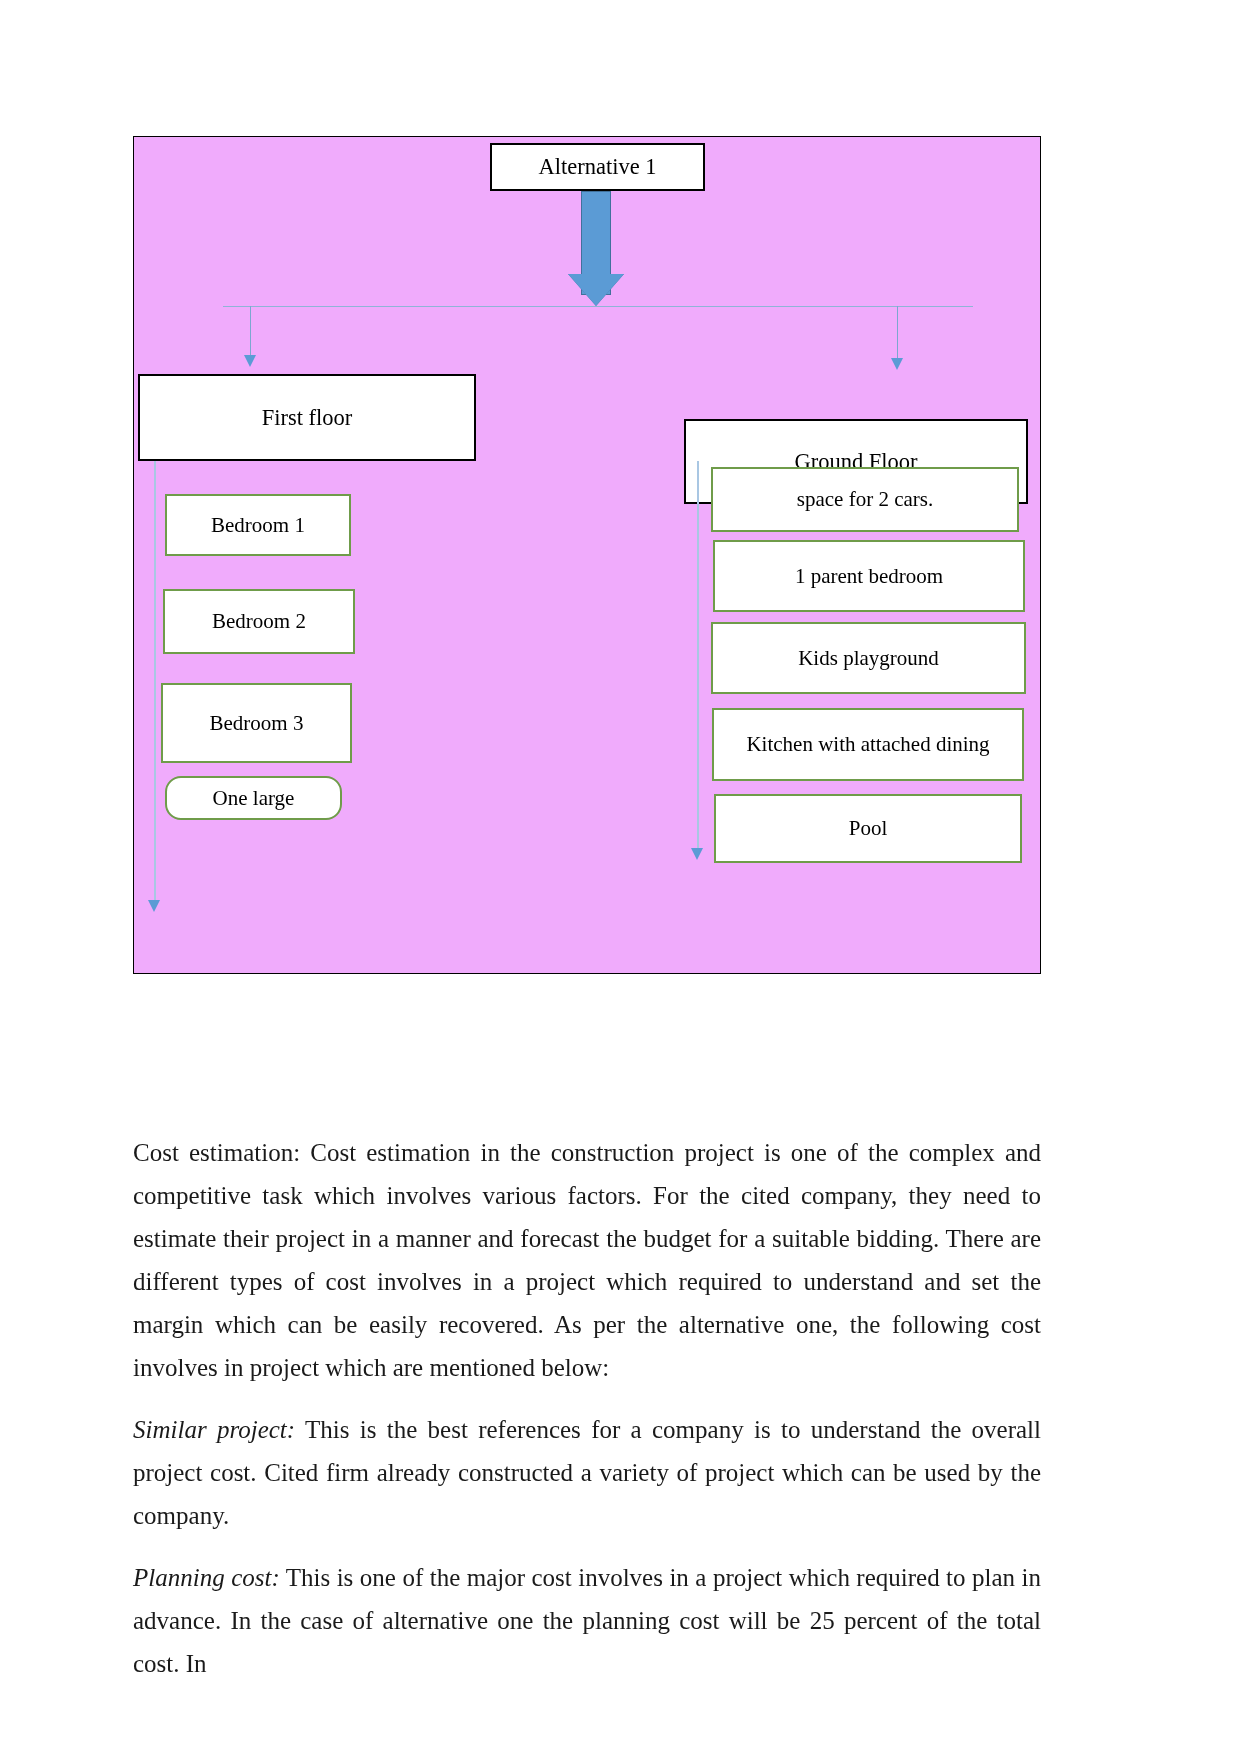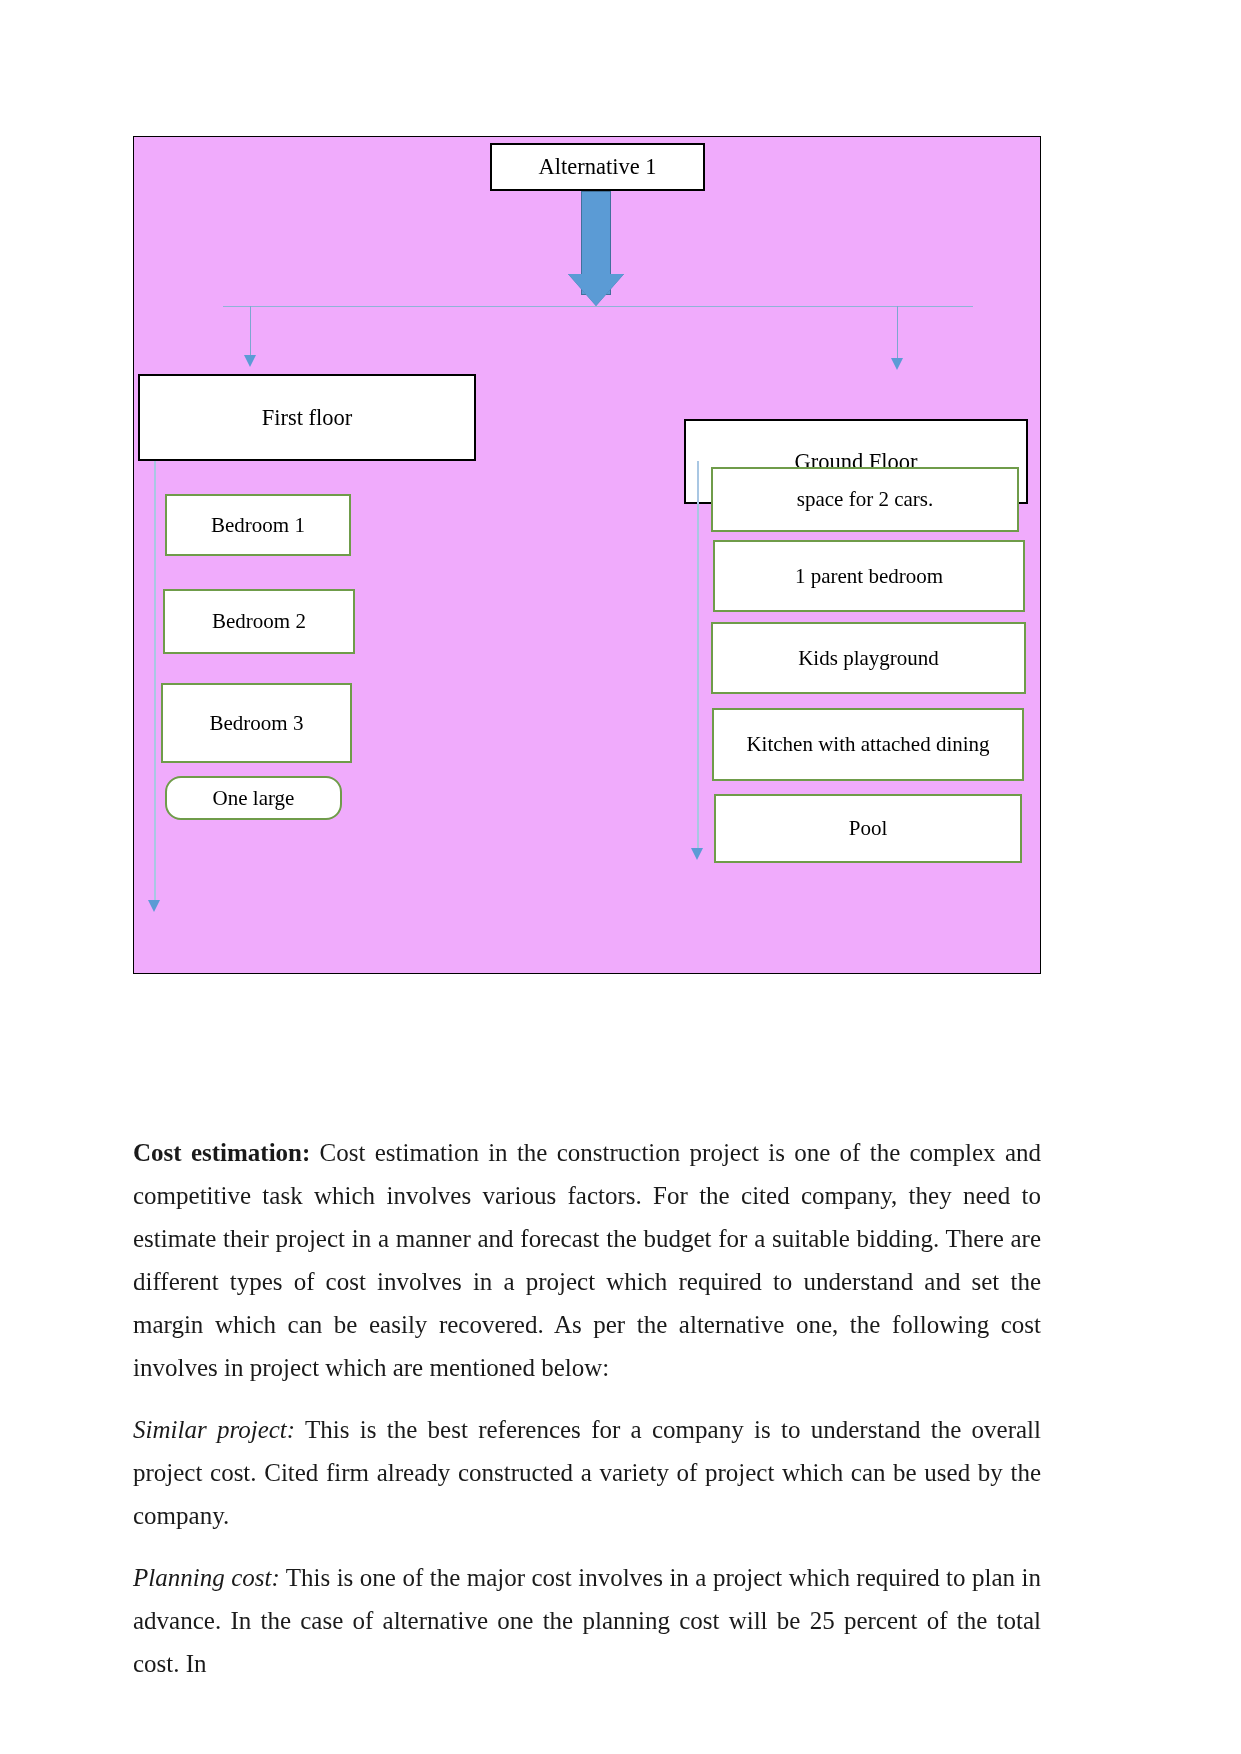--- a/index.html
+++ b/index.html
@@ -102,21 +102,21 @@
   }
   #body-text p {
     margin: 0 0 19px 0;
     font-size: 25px;
     line-height: 43px;
     text-align: justify;
     text-justify: inter-word;
     color: #1a1a1a;
   }
   #body-text p:last-child { margin-bottom: 0; }
-  .lead-bold { font-weight: bold; }
+  .lead-bold { font-weight: normal; }
   .lead-italic { font-style: italic; }
 </style>
 </head>
 <body>
 
 <div id="page">
 
   <div id="diagram-frame">
 
     <div class="blk node-black" style="left:356px; top:6px; width:215px; height:48px;">

